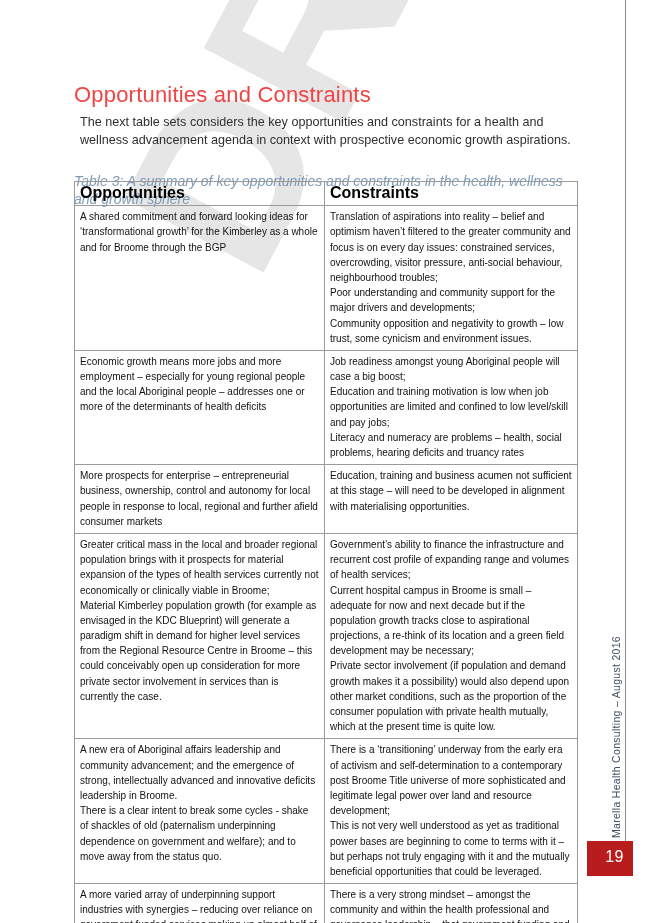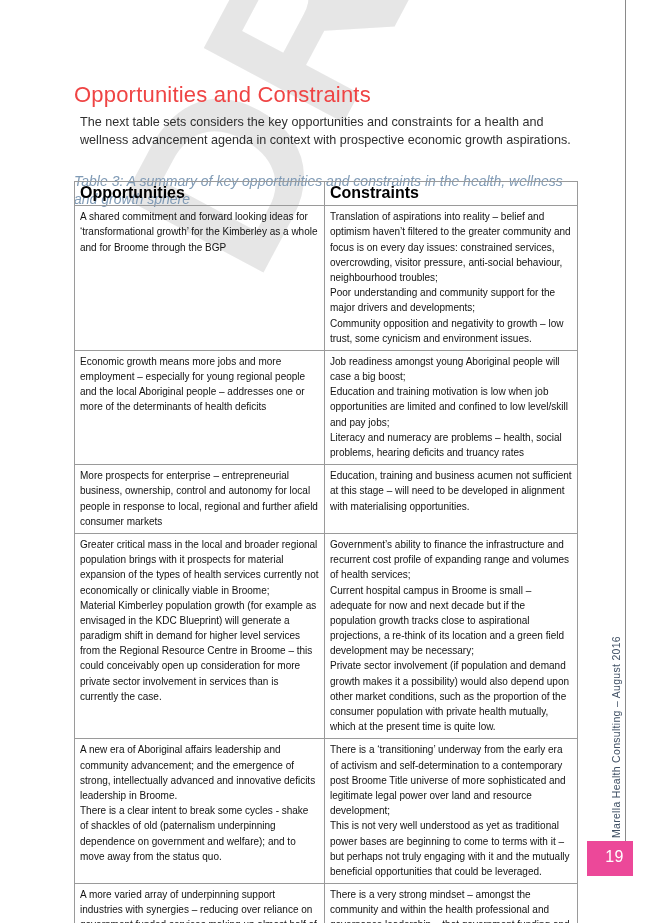--- a/index.html
+++ b/index.html
@@ -145,21 +145,21 @@
     font-size: 10.5px;
     color: #3f4f63;
     letter-spacing: 0.3px;
   }
   #page-number-box {
     position: absolute;
     left: 587px;
     top: 841px;
     width: 46px;
     height: 35px;
-    background: #ec4899;
+    background: #b91c1c;
     z-index: 3;
   }
   #page-number-box span {
     position: absolute;
     right: 9px;
     top: 7px;
     color: #ffffff;
     font-size: 16px;
     letter-spacing: 0.5px;
   }

